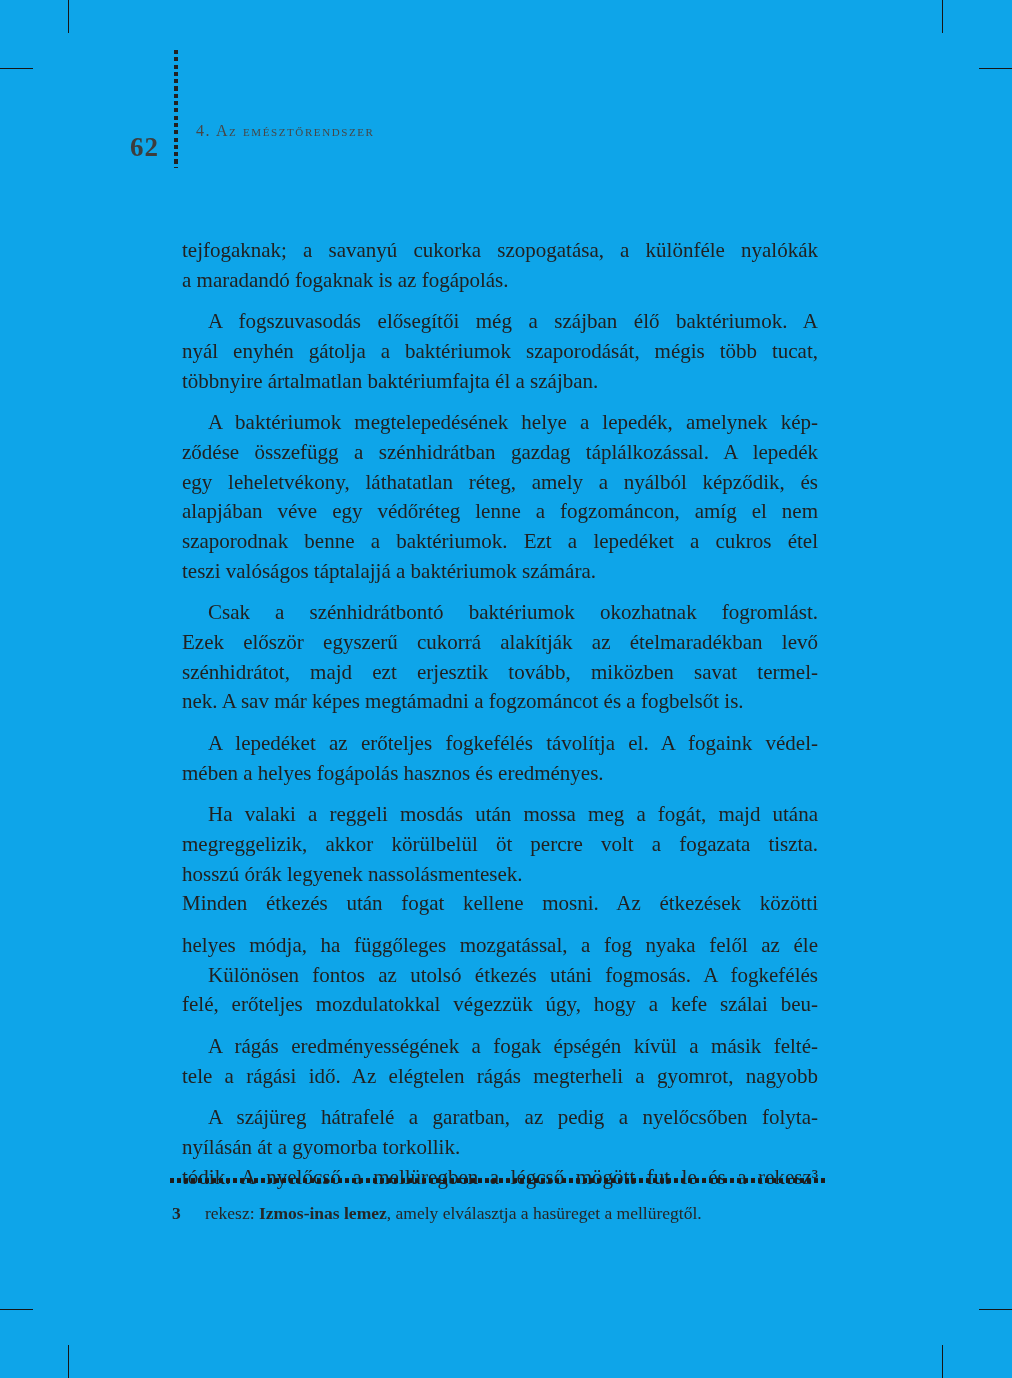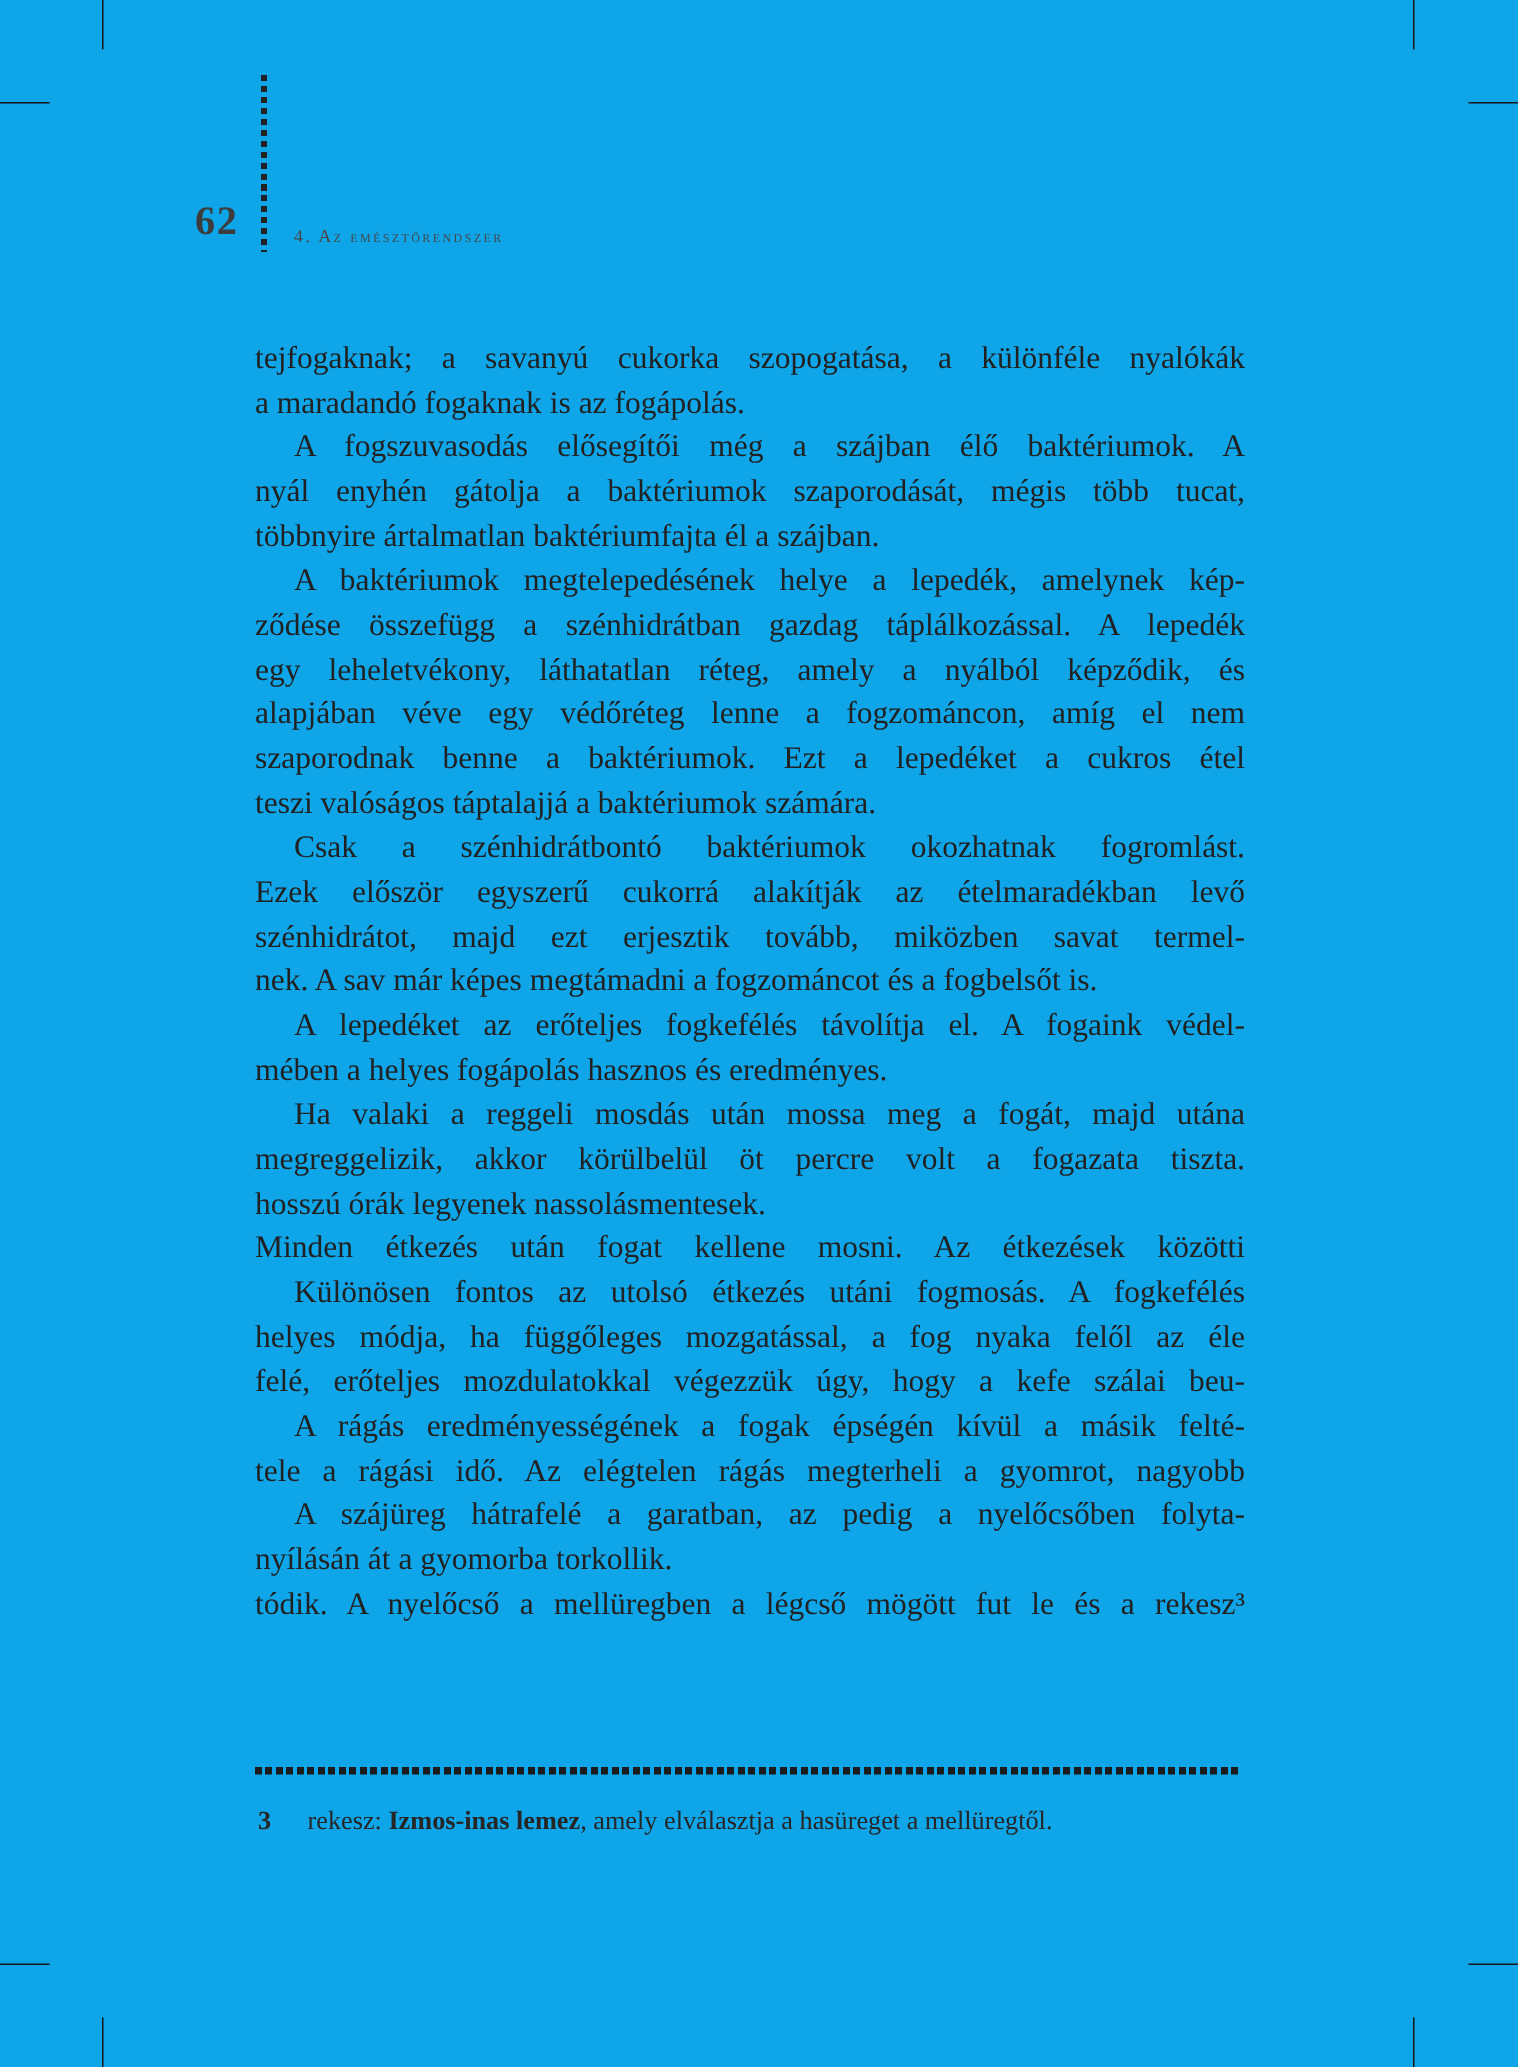--- a/index.html
+++ b/index.html
@@ -35,38 +35,38 @@
     color: #3d3d3d;
   }
   .hdr-dots {
     position: absolute;
     left: 174px; top: 50px;
     width: 4px; height: 118px;
     background: repeating-linear-gradient(to bottom, #222222 0 4px, transparent 4px 7.3px);
   }
   .hdr-title {
     position: absolute;
-    left: 196px; top: 150px;
-    font-size: 12px;
+    left: 196px; top: 122px;
+    font-size: 16px;
     font-variant: small-caps;
     letter-spacing: 1.6px;
     color: #474747;
     white-space: nowrap;
   }
 
   
   .textblock {
     position: absolute;
     left: 170px; top: 224px;
     width: 660px;
     font-size: 21px;
     line-height: 29.68px;
     color: #212121;
   }
-  .para { margin: 0; }
+  .para { margin: 12px; }
   .bline {
     text-align: justify;
     text-align-last: justify;
     height: 29.68px;
     overflow: hidden;
     white-space: nowrap;
   }
   .bline.last { text-align-last: left; }
   .bline.first-indent { text-indent: 26px; }
 
@@ -143,22 +143,22 @@
     </div>
 
     <div class="para">
       <div class="bline first-indent">Ha valaki a reggeli mosdás után mossa meg a fogát, majd utána</div>
       <div class="bline">megreggelizik, akkor körülbelül öt percre volt a fogazata tiszta.</div>
       <div class="bline last">hosszú órák legyenek nassolásmentesek.</div>
       <div class="bline">Minden étkezés után fogat kellene mosni. Az étkezések közötti</div>
     </div>
 
     <div class="para">
+      <div class="bline">helyes módja, ha függőleges mozgatással, a fog nyaka felől az éle</div>
       <div class="bline first-indent">Különösen fontos az utolsó étkezés utáni fogmosás. A fogkefélés</div>
-      <div class="bline">helyes módja, ha függőleges mozgatással, a fog nyaka felől az éle</div>
       <div class="bline">felé, erőteljes mozdulatokkal végezzük úgy, hogy a kefe szálai beu-</div>
     </div>
 
     <div class="para">
       <div class="bline first-indent">A rágás eredményességének a fogak épségén kívül a másik felté-</div>
       <div class="bline">tele a rágási idő. Az elégtelen rágás megterheli a gyomrot, nagyobb</div>
     </div>
 
     <div class="para">
       <div class="bline first-indent">A szájüreg hátrafelé a garatban, az pedig a nyelőcsőben folyta-</div>

